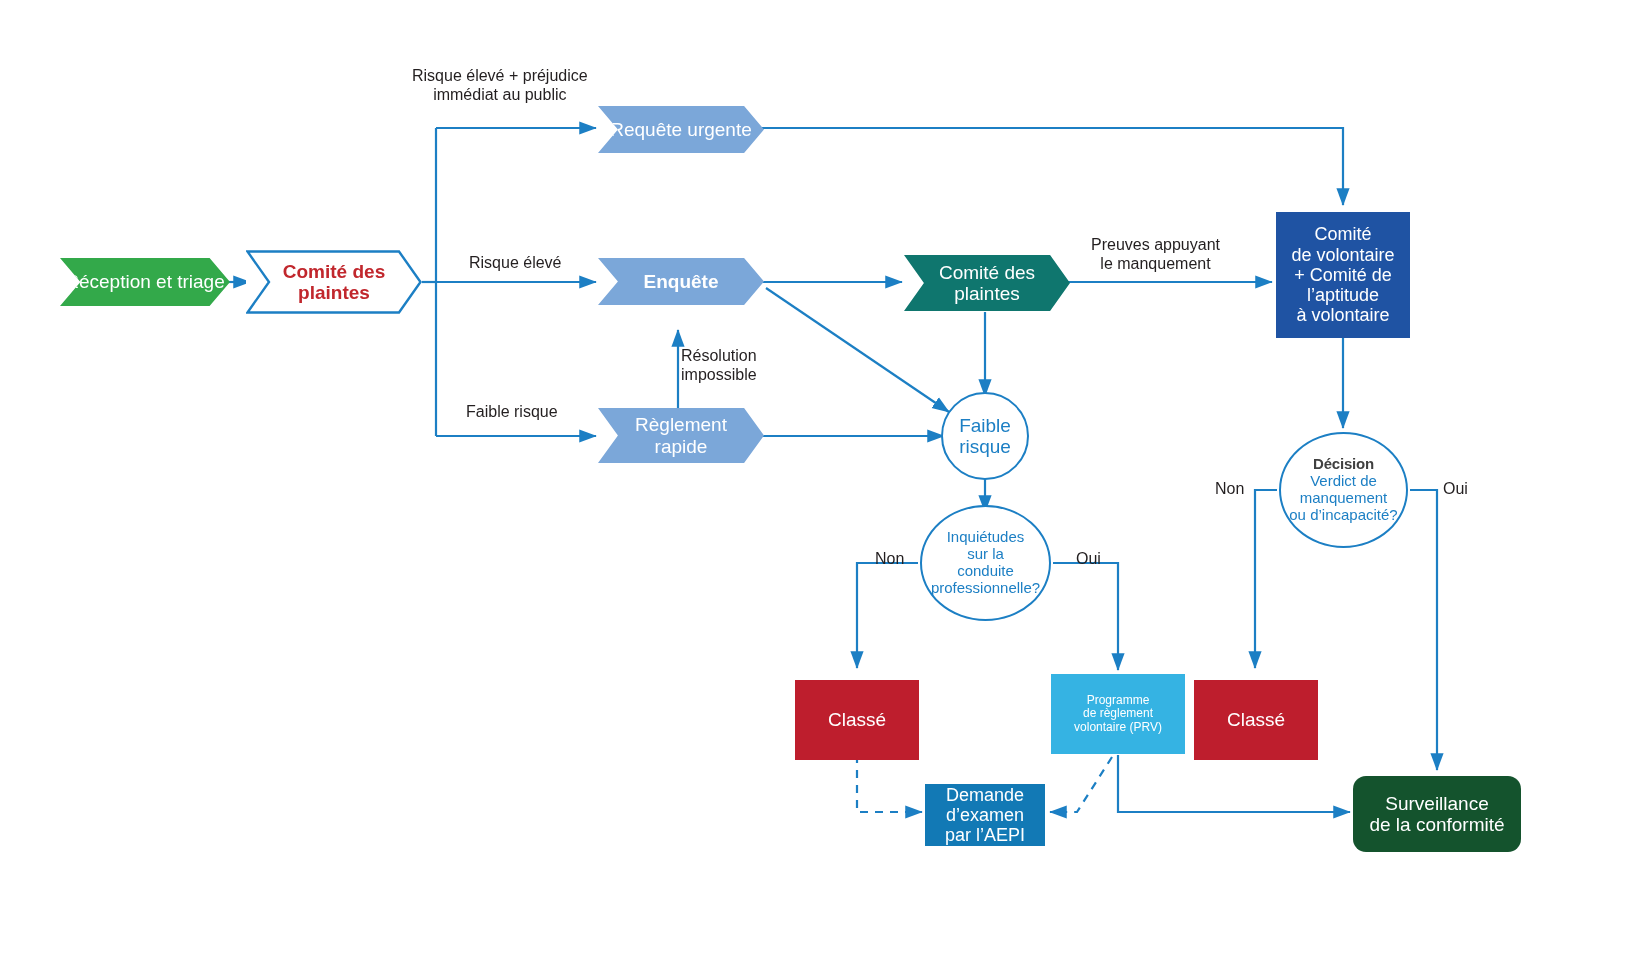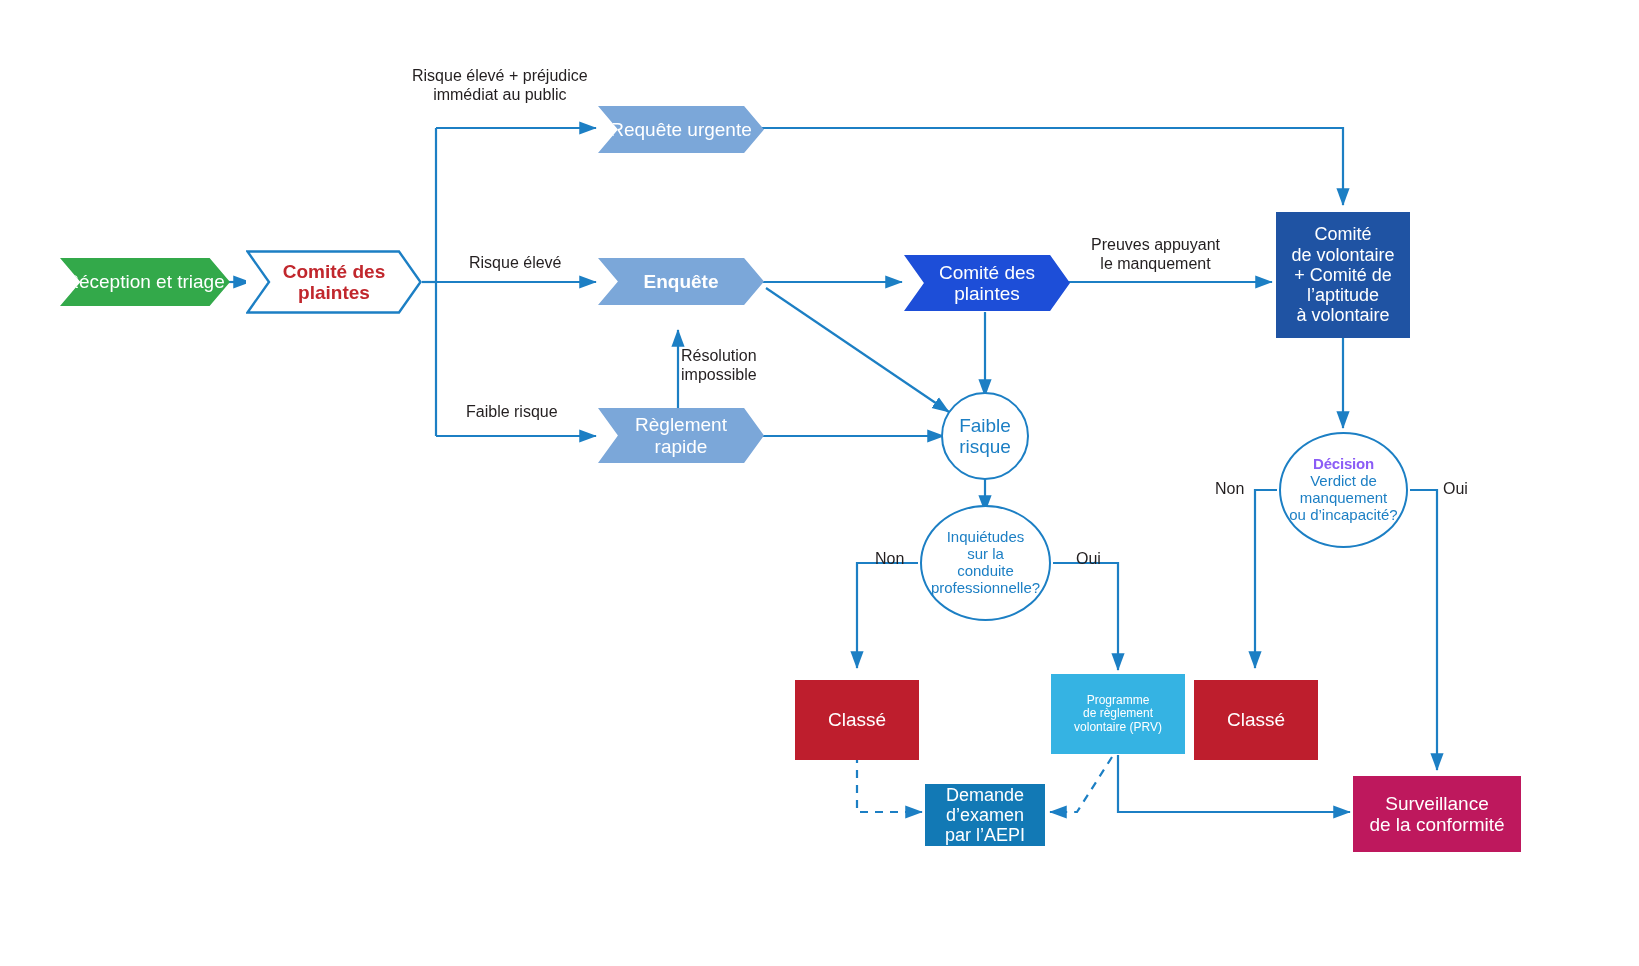--- a/index.html
+++ b/index.html
@@ -38,50 +38,50 @@
     color: #ffffff;
   }
   .node .lbl { display: block; width: 100%; }
 
   
   .chevron {
     clip-path: polygon(0% 0%, 88% 0%, 100% 50%, 88% 100%, 0% 100%, 12% 50%);
   }
   .chev-green { background: #33A94A; }
   .chev-lightblue { background: #7BA7D9; }
-  .chev-midblue  { background: #1d4ed8; }
+  .chev-midblue  { background: #0f766e; }
 
   .chev-outline {
     background: #ffffff;
     color: #C1272D;
     font-weight: bold;
   }
   .chev-outline .shape {
     position: absolute;
     left: 0; top: 0; width: 100%; height: 100%;
   }
   .chev-outline .lbl { position: relative; z-index: 2; }
 
   .box { border-radius: 0; }
   .box-darkblue { background: #1F53A3; }
-  .box-navy     { background: #be185d; }
+  .box-navy     { background: #14532d; border-radius: 13px; }
   .box-red      { background: #BE1E2D; margin-top: 7px; }
   .box-cyan     { background: #35B3E3; }
   .box-steel    { background: #1279B5; }
 
   .circle {
     border: 2.5px solid #1C7FC4;
     border-radius: 50%;
     background: #ffffff;
     color: #1C7FC4;
   }
   .circle .decision-title {
     display: block;
     font-weight: bold;
-    color: #8b5cf6;
+    color: #404040;
     letter-spacing: -0.2px;
   }
 
   .edge-label {
     position: absolute;
     color: #231F20;
     text-align: center;
     line-height: 1.2;
     white-space: nowrap;
   }

